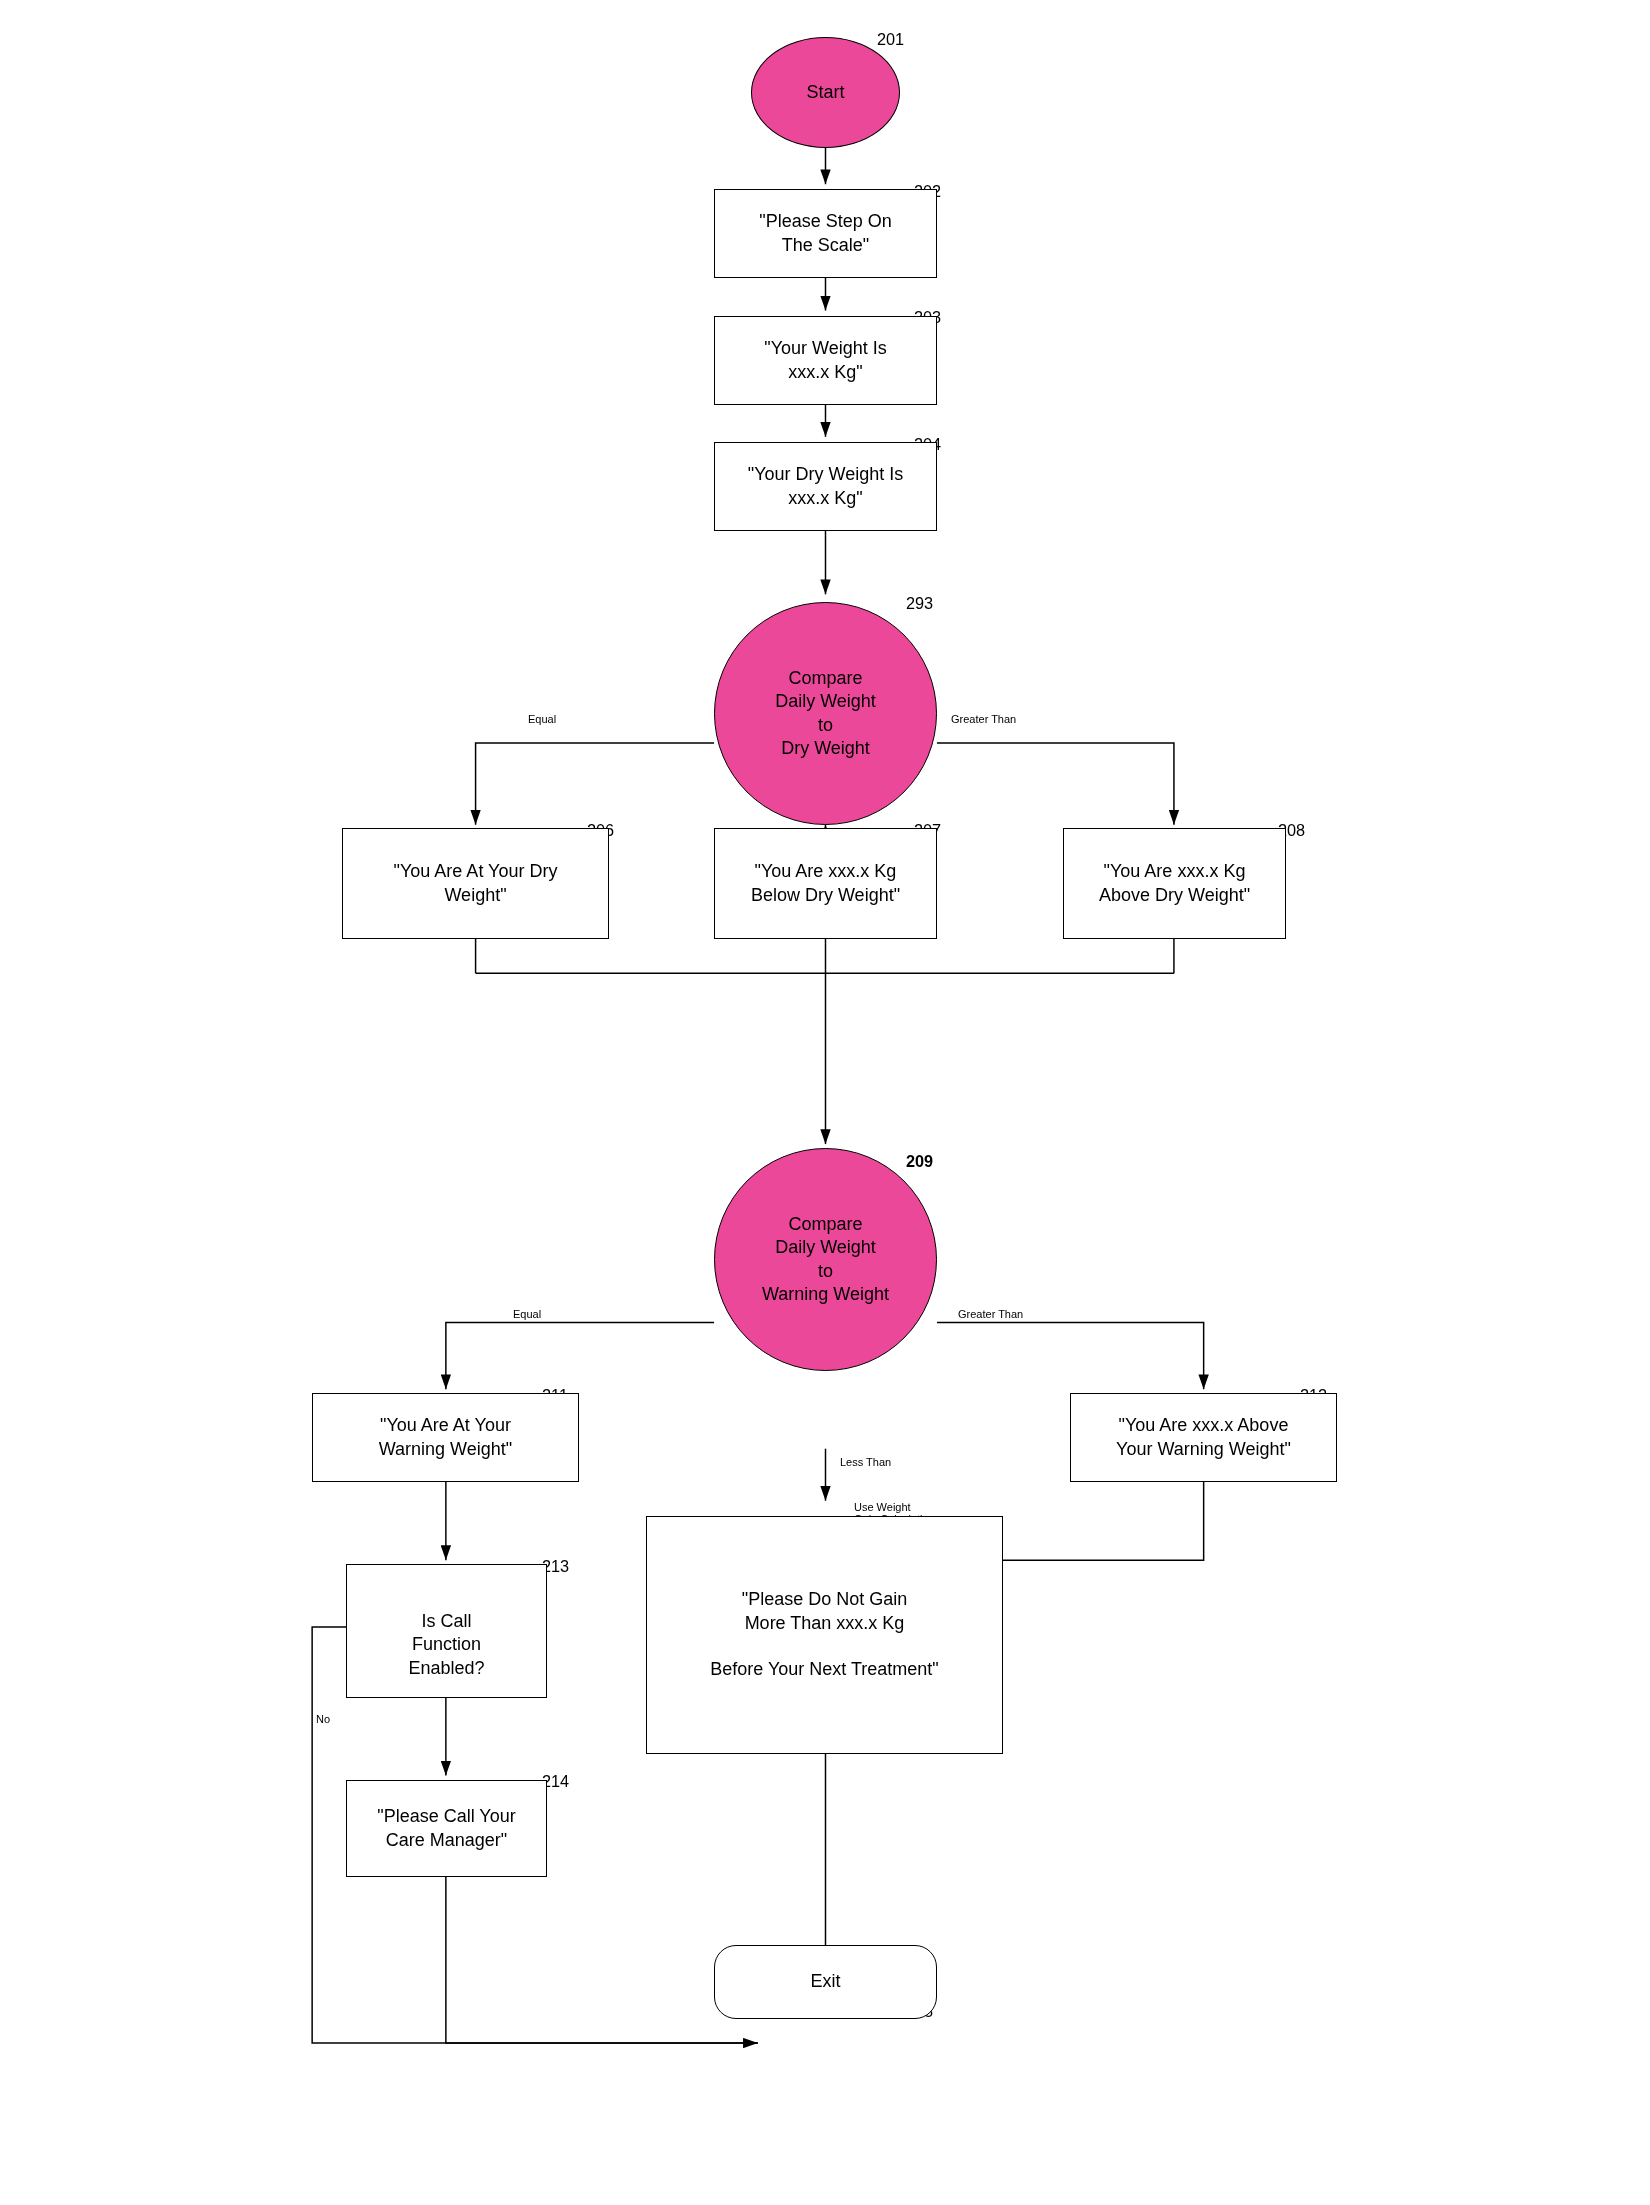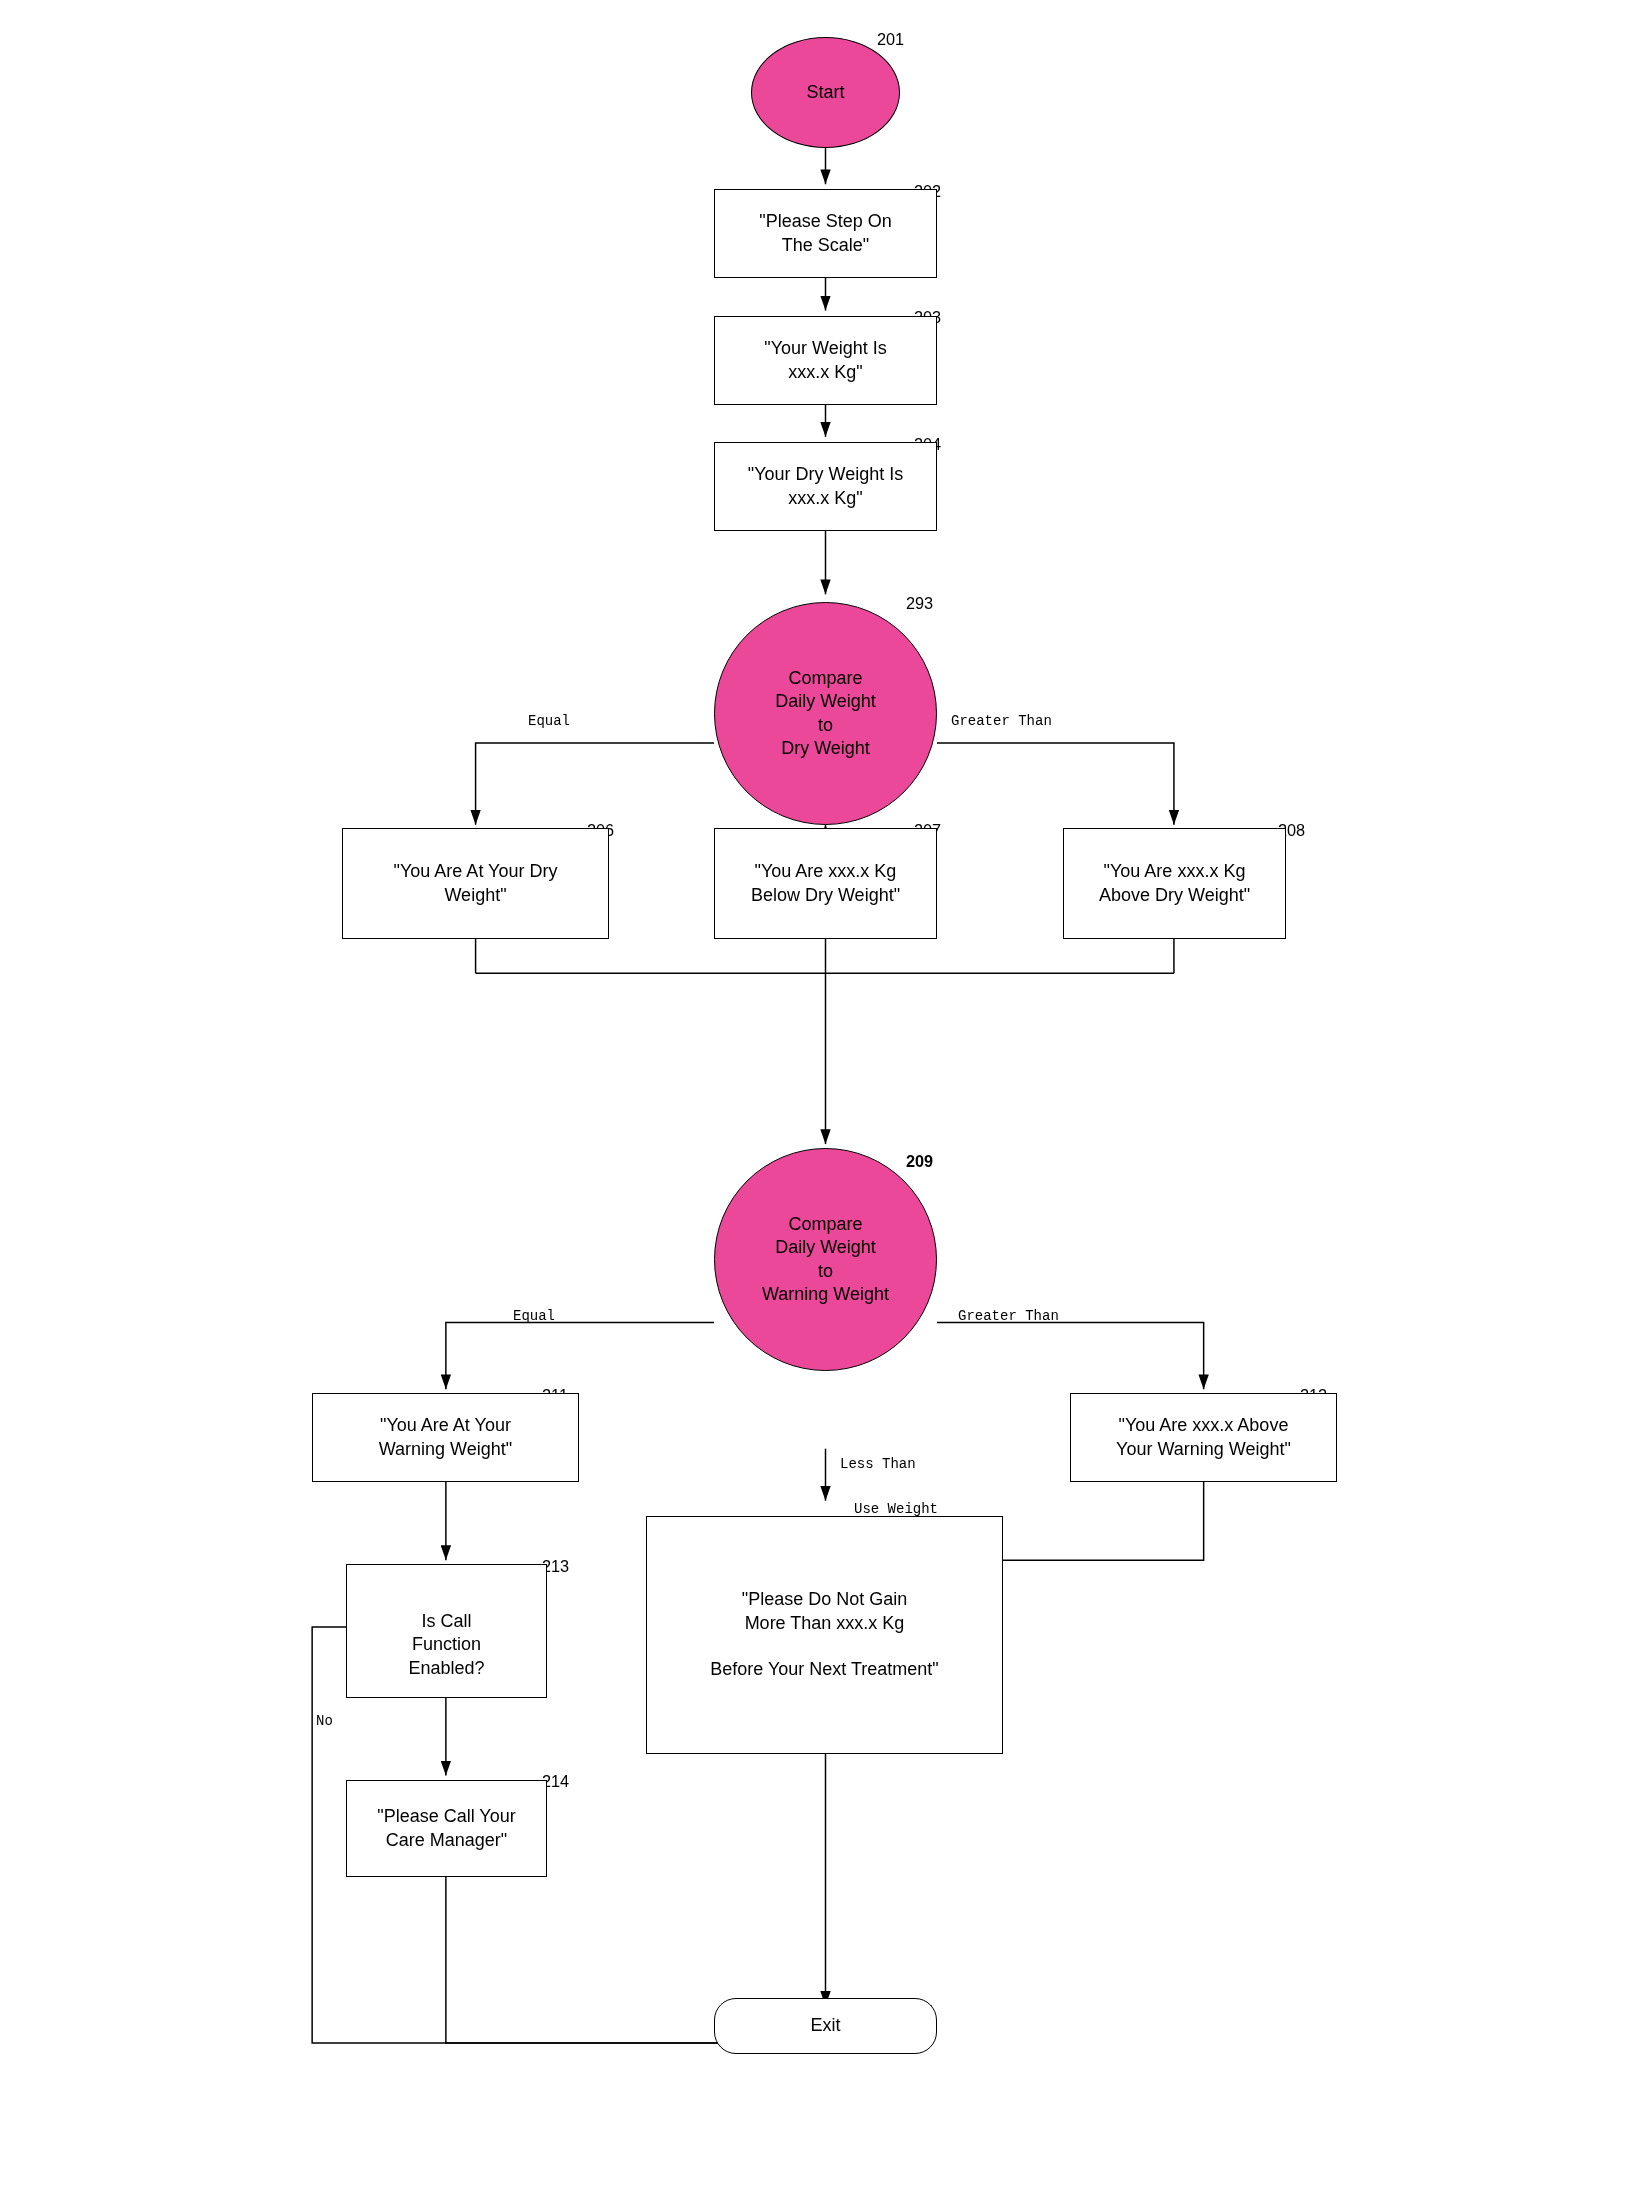--- a/index.html
+++ b/index.html
@@ -54,22 +54,22 @@
 
     .ref-num {
       position: absolute;
       font-size: 16.3px;
       font-family: Arial, sans-serif;
       text-align: right;
     }
 
     .edge-label {
       position: absolute;
-      font-size: 14px;
-      font-family: Liberation Mono, monospace;
+      font-size: 11px;
+      font-family: Liberation Sans, sans-serif;
     }
 
     
     .connectors {
       position: absolute;
       top: 0;
       left: 0;
       width: 1651px;
       height: 2205px;
       pointer-events: none;
@@ -245,18 +245,18 @@
 
   <span class="ref-num" style="left:542px; top:1772px;">214</span>
 
   <div class="shape rect" style="left:346px; top:1780px; width:201px; height:97px;">
     <span class="shape-label" style="white-space:pre-line;">"Please Call Your
 Care Manager"</span>
   </div>
 
   <span class="ref-num" style="left:906px; top:2002px;">215</span>
 
-  <div class="shape rounded-rect" style="left:714px; top:1998px; width:223px; height:56px;">
+  <div class="shape rounded-rect" style="left:714px; top:1945px; width:223px; height:74px;">
     <span class="shape-label">Exit</span>
   </div>
 
 </div>
 
 
 </body></html>

